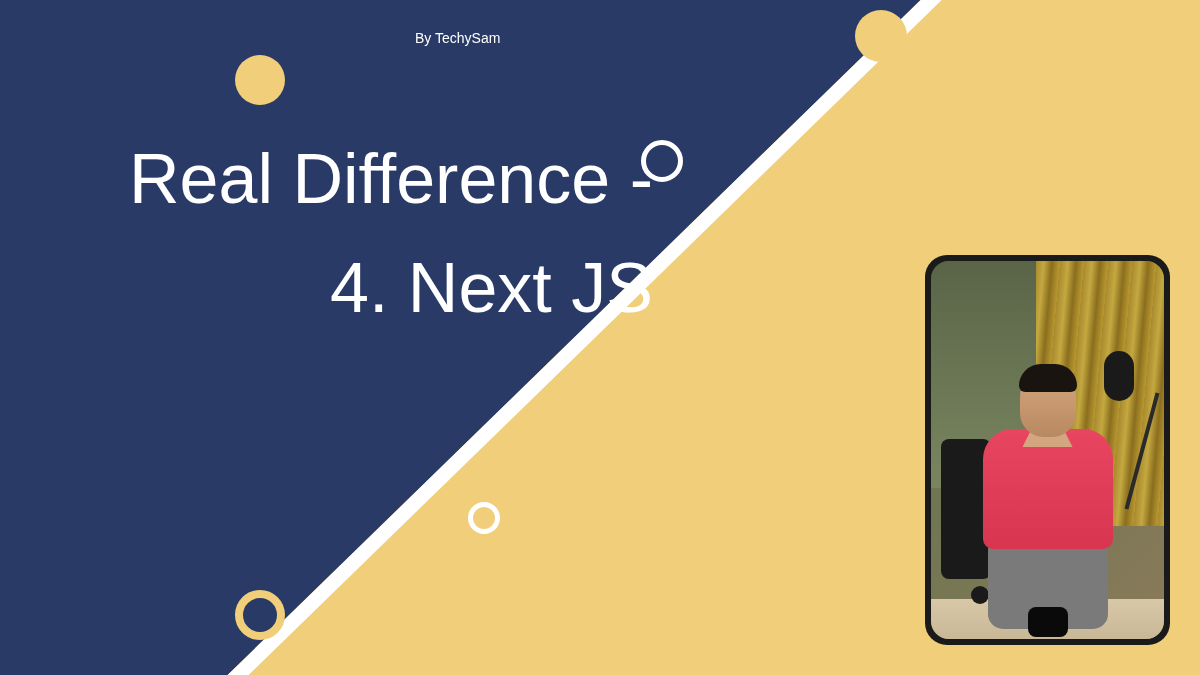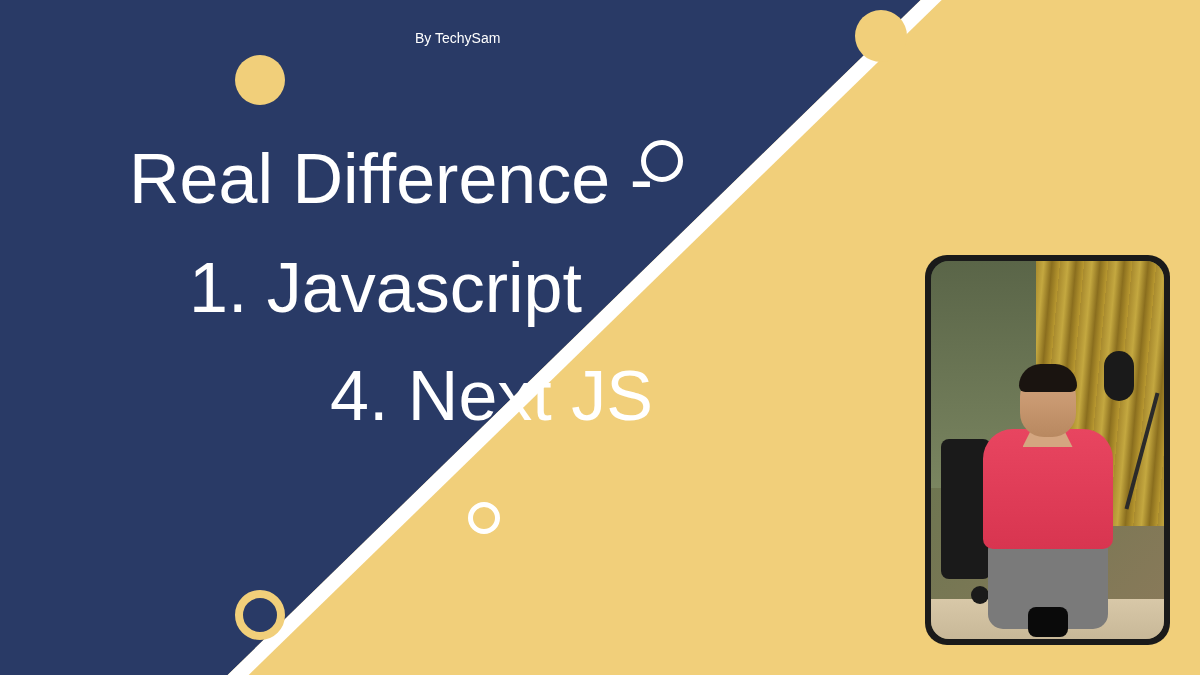--- a/index.html
+++ b/index.html
@@ -304,21 +304,20 @@
 </head>
 <body>
 
 <div class="navy-panel"></div>
 <div class="white-stripe"></div>
 
 <div class="byline">By TechySam</div>
 
 <div class="content-text">
   <span class="title">Real Difference -</span>
-  <span class="item1">1.  Javascript</span>
   <span class="item4">4.  Next JS</span>
 </div>
 
 <div class="circle-filled-1"></div>
 <div class="circle-filled-2"></div>
 <div class="circle-outline-1"></div>
 <div class="circle-outline-2"></div>
 <div class="circle-outline-3"></div>
 
 <div class="phone-frame">

